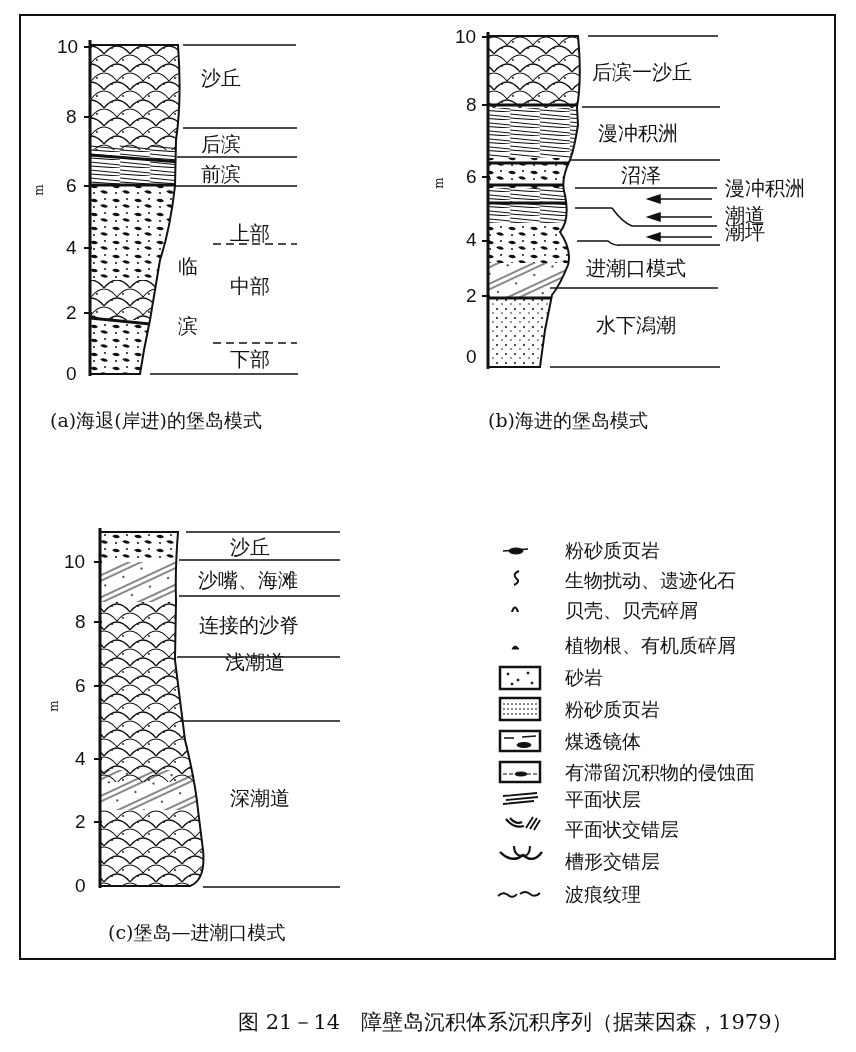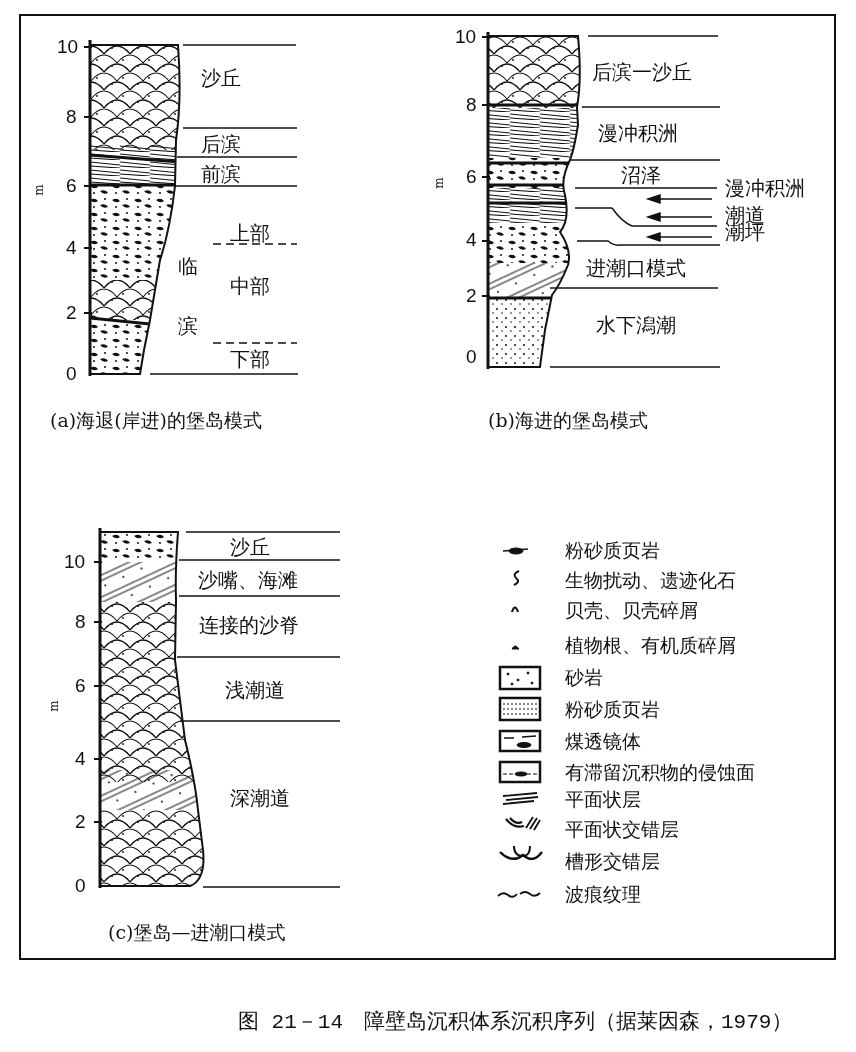--- a/index.html
+++ b/index.html
@@ -4,21 +4,21 @@
 <style>
   html,body{margin:0;padding:0;background:#fff;}
   body{width:856px;height:1052px;position:relative;overflow:hidden;font-family:"DejaVu Serif","Liberation Serif",serif;color:#111;}
   .frame{position:absolute;left:19px;top:14px;width:817px;height:946px;border:2px solid #111;box-sizing:border-box;}
   svg{position:absolute;left:0;top:0;}
   .txt{position:absolute;white-space:nowrap;line-height:1;}
   .lbl{font-size:20px;}
   .tick{font-size:19px;font-family:Liberation Sans, sans-serif;}
   .unit{font-size:12px;transform:rotate(-90deg);transform-origin:center;}
   .cap{font-size:19px;}
-  .fig{font-size:21px;font-family:Liberation Mono, monospace;}
+  .fig{font-size:21px;}
   .leg{font-size:19px;}
 </style>
 </head>
 <body>
 
 <div class="frame"></div>
 
 <svg width="856" height="1052">
   <defs>
     <pattern id="dots" width="9" height="9" patternUnits="userSpaceOnUse">
@@ -248,21 +248,21 @@
   <span class="txt tick" style="left:64px;top:552px">10</span>
   <span class="txt tick" style="left:75px;top:612px">8</span>
   <span class="txt tick" style="left:75px;top:676px">6</span>
   <span class="txt tick" style="left:75px;top:749px">4</span>
   <span class="txt tick" style="left:75px;top:812px">2</span>
   <span class="txt tick" style="left:75px;top:876px">0</span>
   <span class="txt unit" style="left:48px;top:700px">m</span>
   <span class="txt lbl" style="left:230px;top:537px">沙丘</span>
   <span class="txt lbl" style="left:198px;top:570px">沙嘴、海滩</span>
   <span class="txt lbl" style="left:199px;top:615px">连接的沙脊</span>
-  <span class="txt lbl" style="left:225px;top:680px">浅潮道</span>
+  <span class="txt lbl" style="left:225px;top:652px">浅潮道</span>
   <span class="txt lbl" style="left:230px;top:788px">深潮道</span>
   <span class="txt cap" style="left:108px;top:923px">(c)堡岛—进潮口模式</span>
 </div>
 
 <div>
   <span class="txt leg" style="left:565px;top:541px">粉砂质页岩</span>
   <span class="txt leg" style="left:565px;top:571px">生物扰动、遗迹化石</span>
   <span class="txt leg" style="left:565px;top:601px">贝壳、贝壳碎屑</span>
   <span class="txt leg" style="left:565px;top:636px">植物根、有机质碎屑</span>
   <span class="txt leg" style="left:565px;top:668px">砂岩</span>

